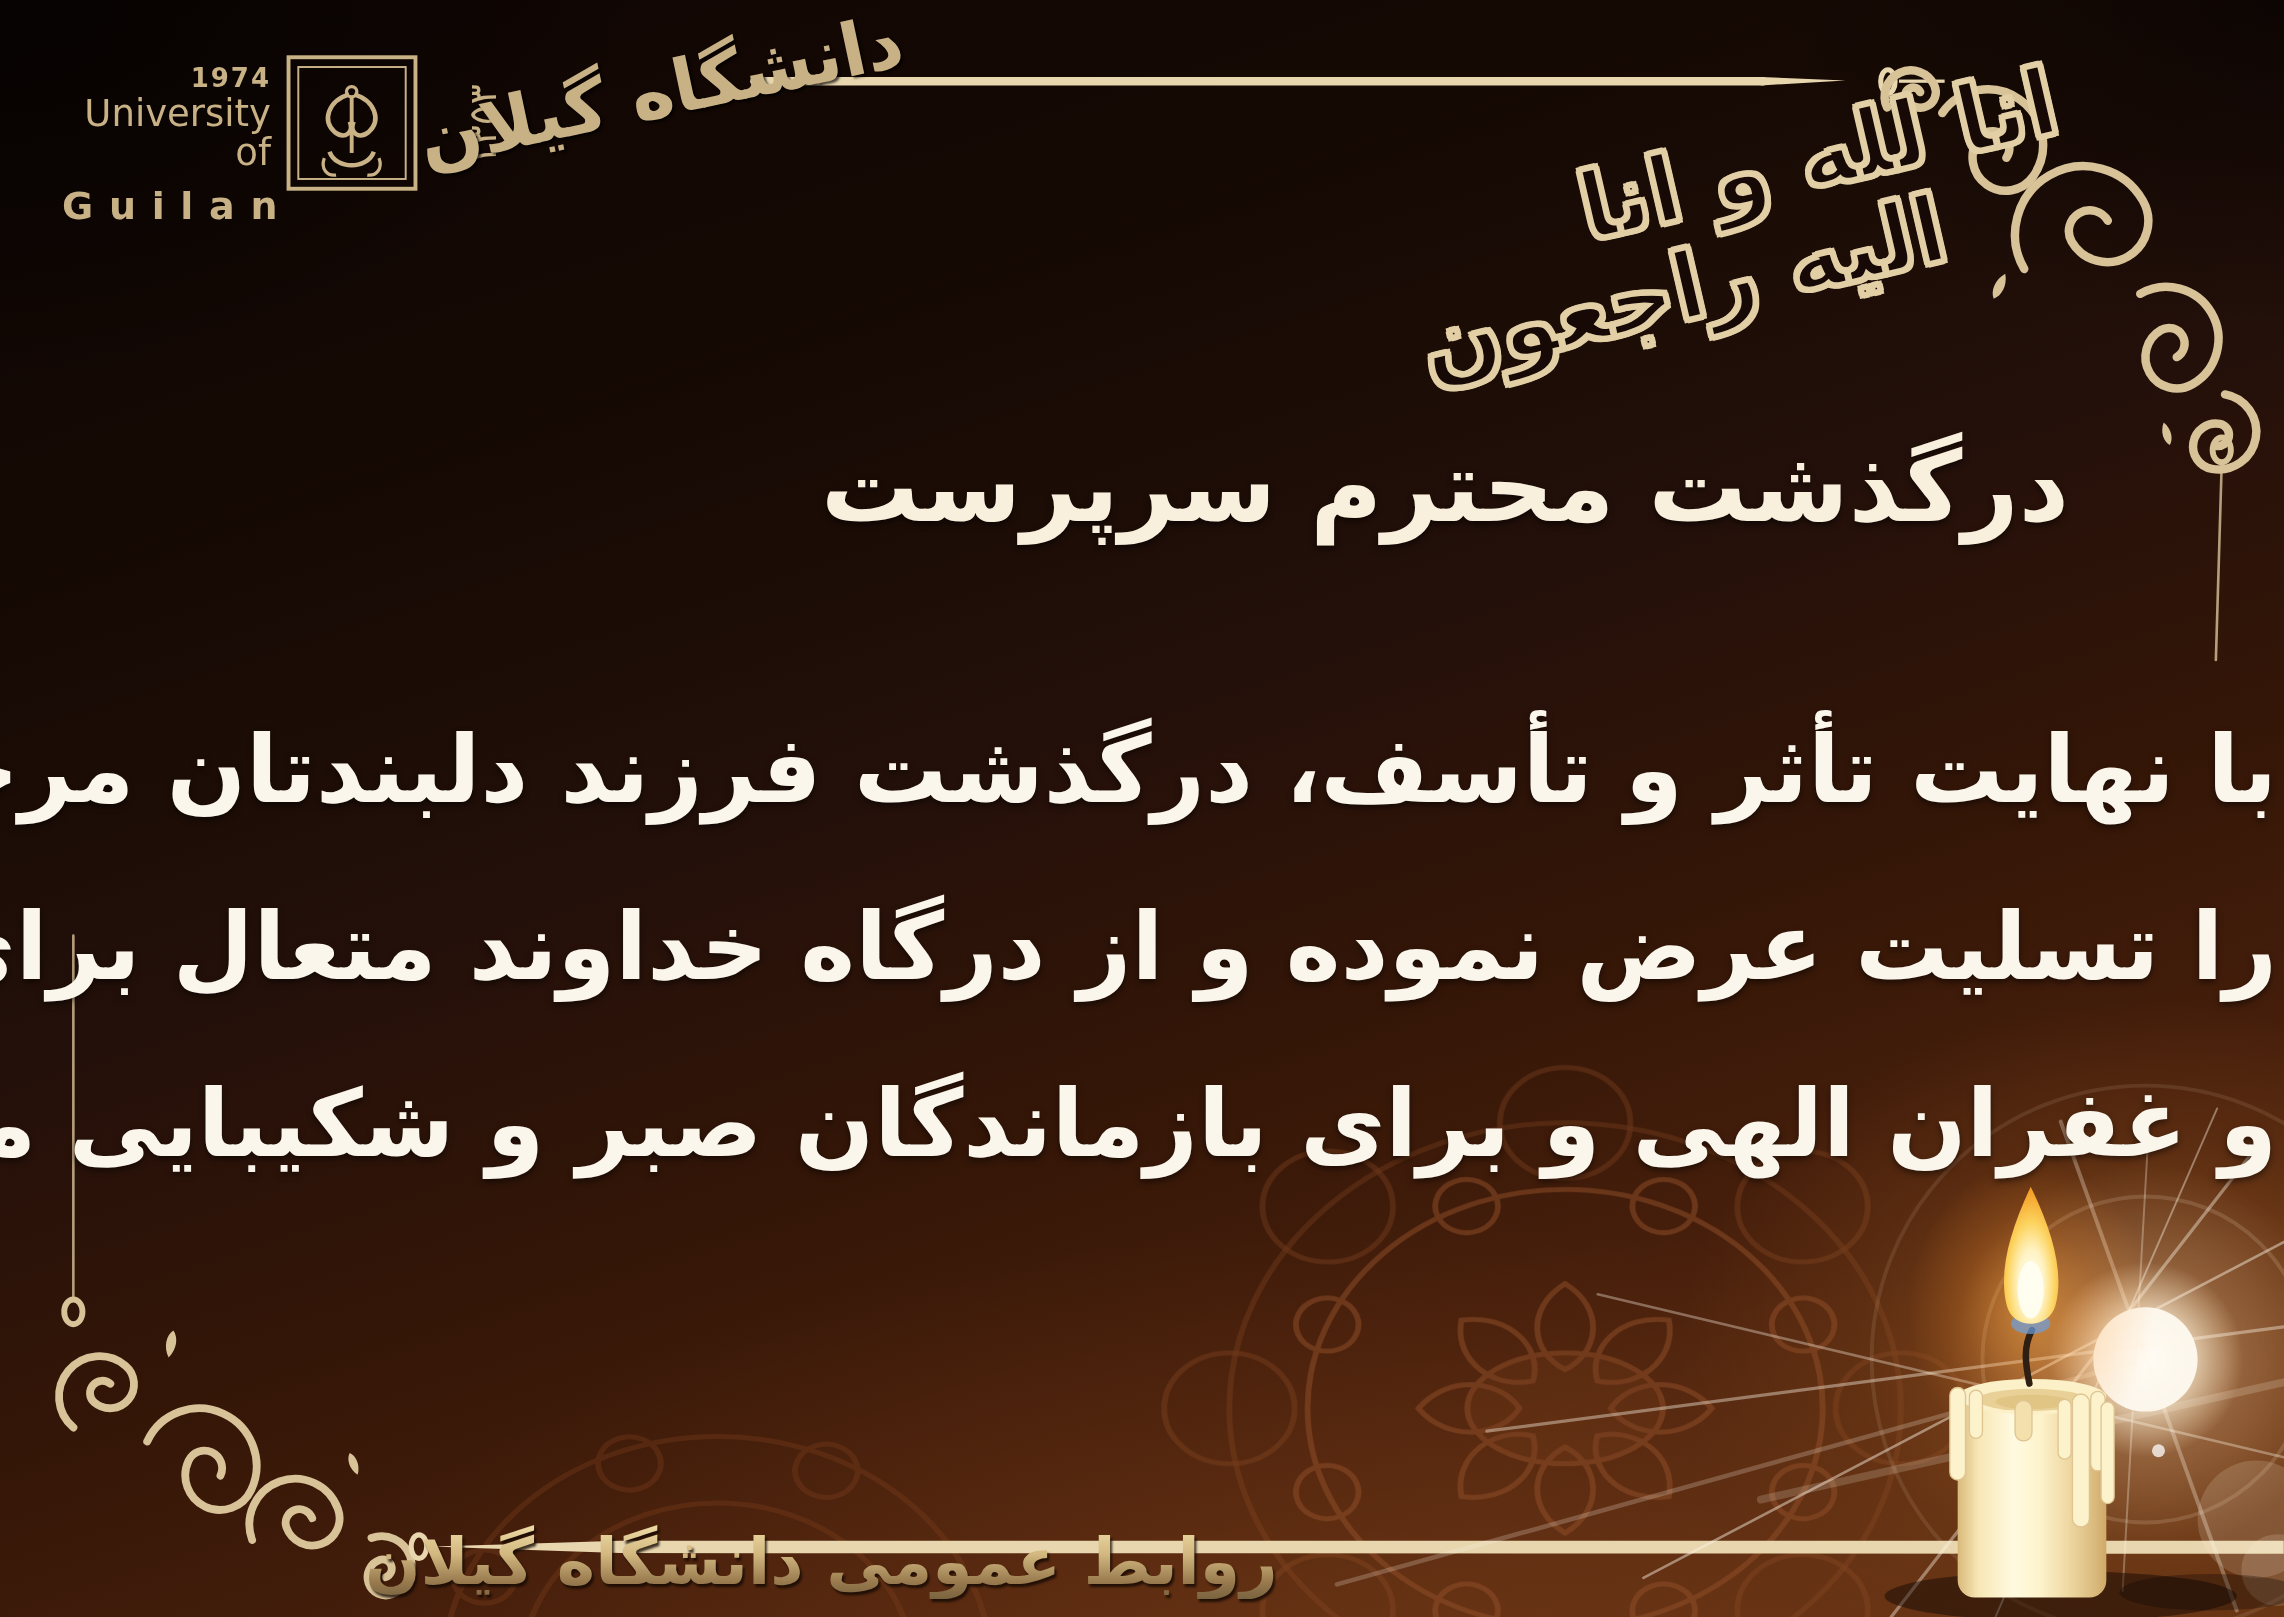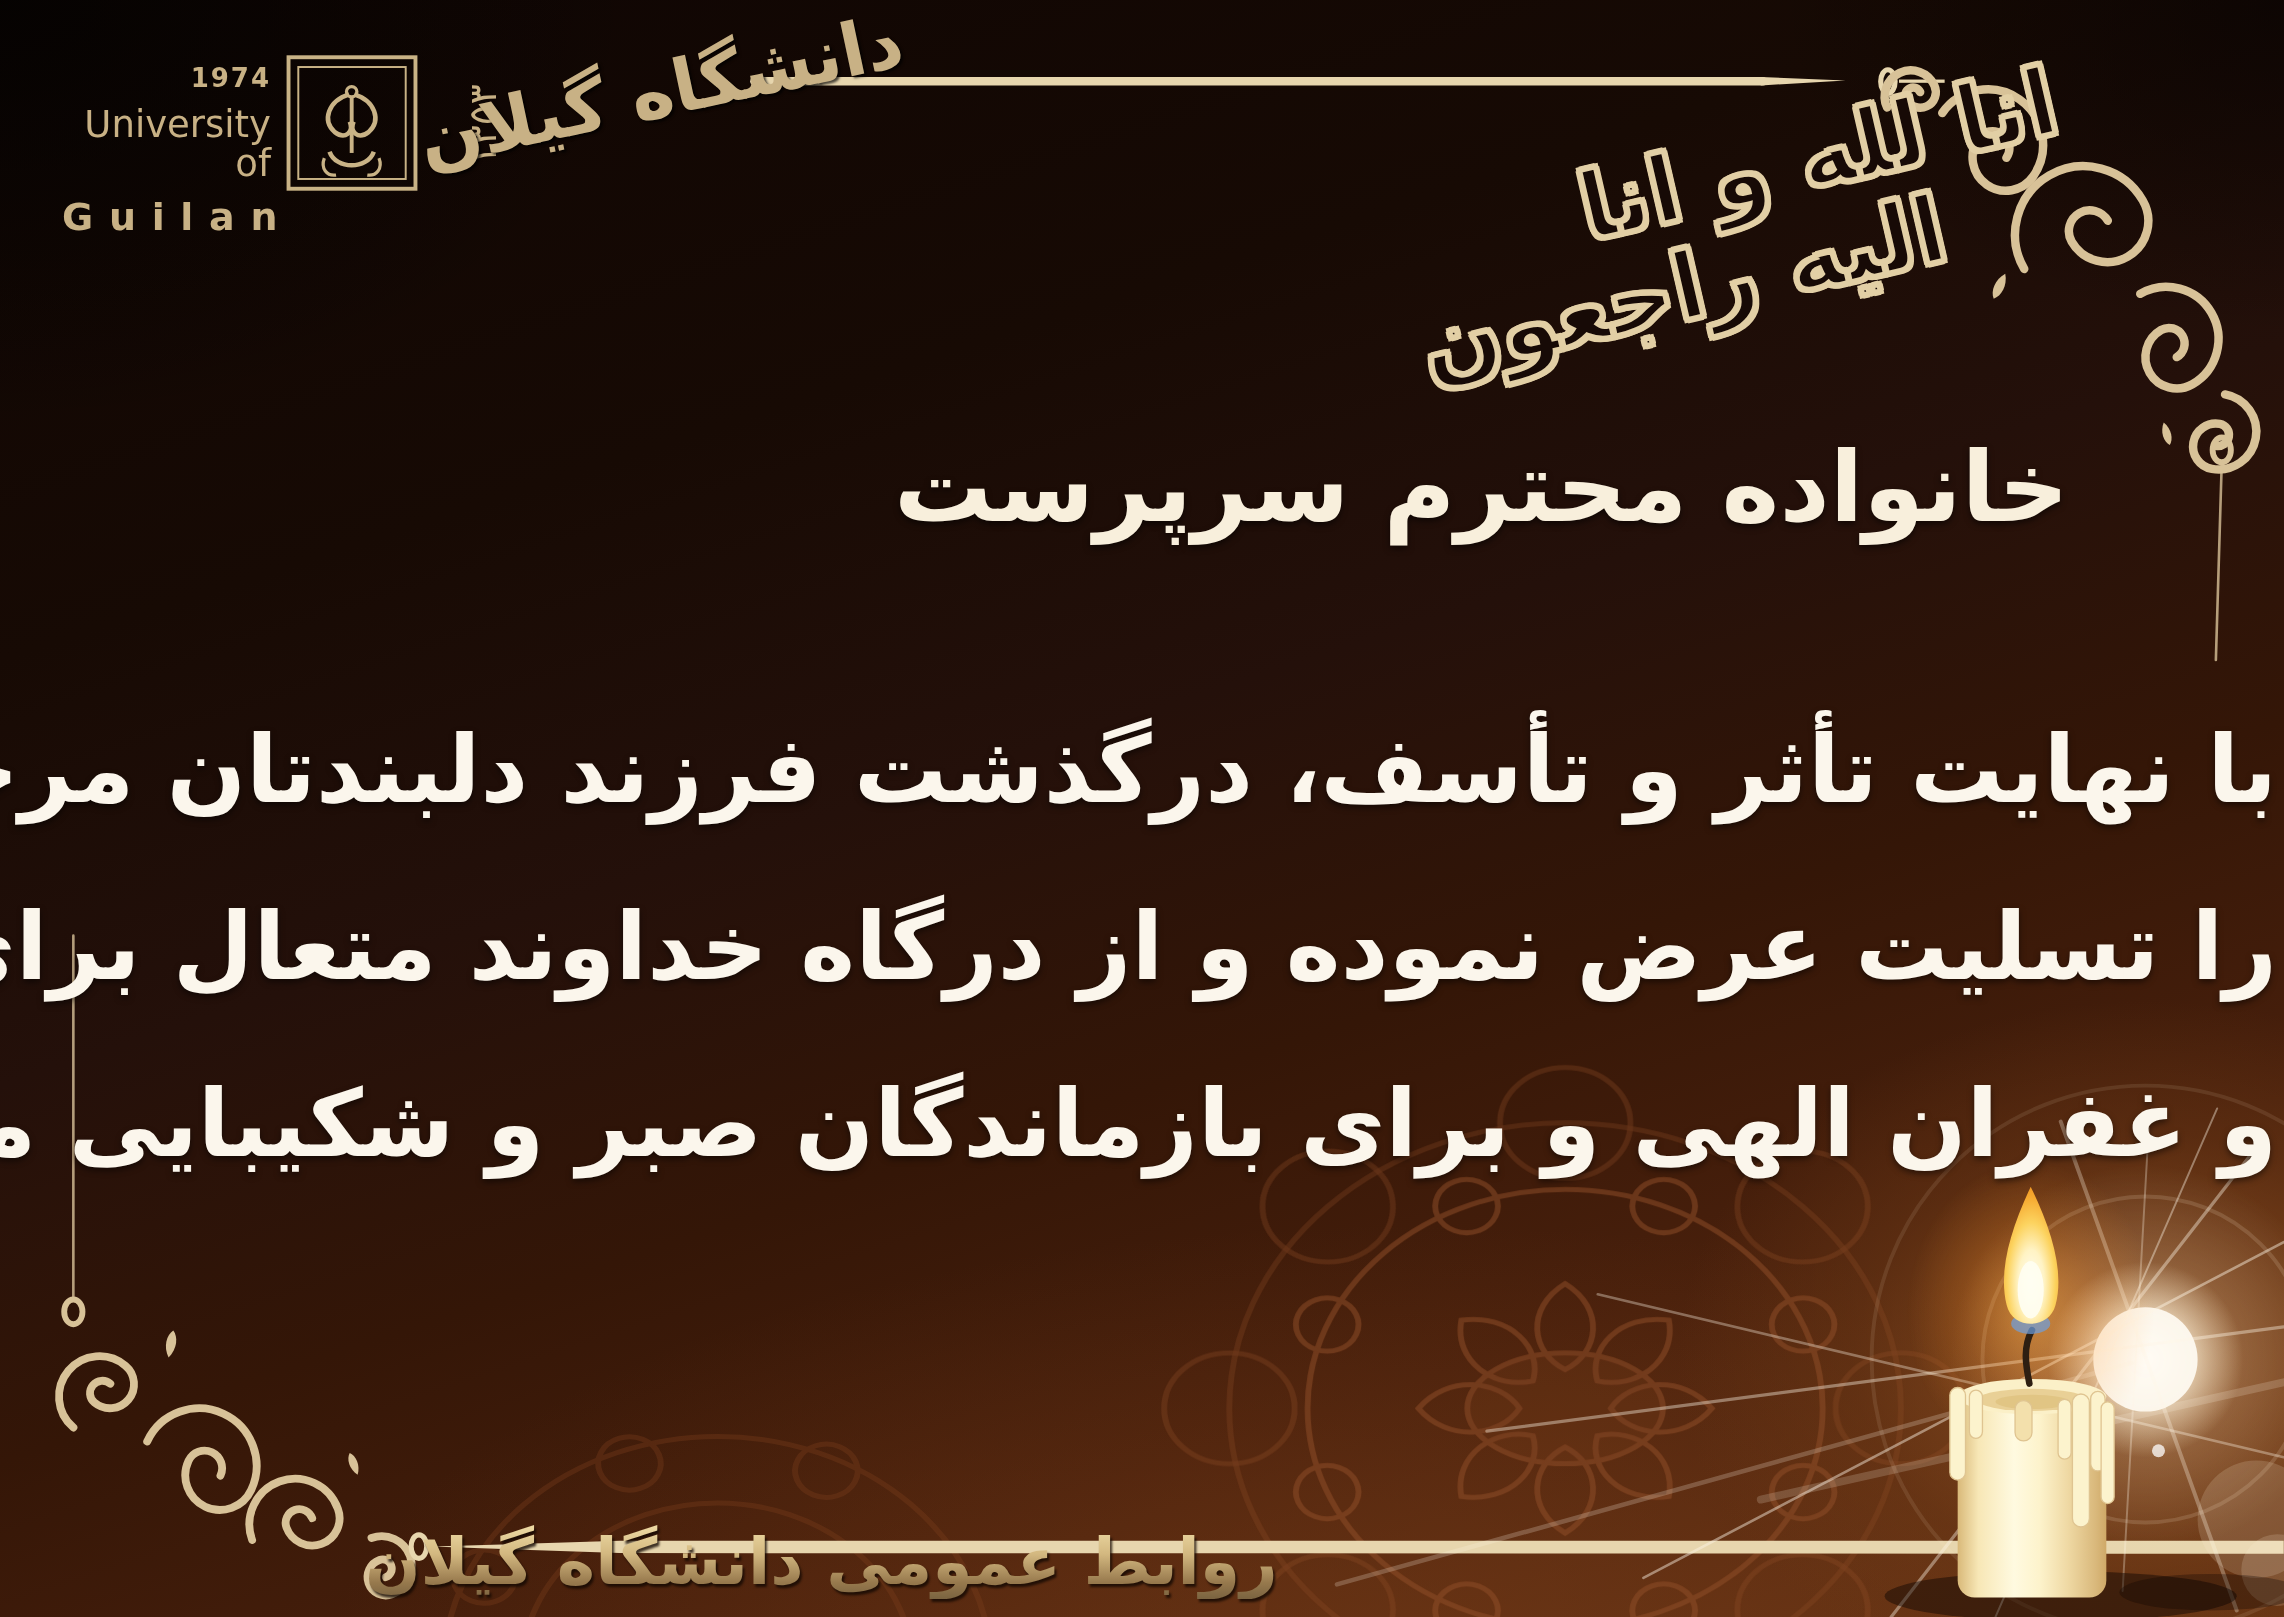--- a/index.html
+++ b/index.html
@@ -10,21 +10,21 @@
       radial-gradient(652px 496px at 94% 84%, rgba(150,88,38,0.85) 0%, rgba(110,58,22,0.45) 45%, rgba(0,0,0,0) 72%),
       radial-gradient(1565px 652px at 62% 104%, rgba(122,62,24,0.50) 0%, rgba(0,0,0,0) 70%),
       radial-gradient(978px 652px at 0% 0%, rgba(4,2,1,0.85) 0%, rgba(4,2,1,0) 65%),
       radial-gradient(848px 554px at 100% 0%, rgba(8,3,2,0.70) 0%, rgba(8,3,2,0) 60%),
       linear-gradient(162deg, #0e0503 0%, #170a04 28%, #24100a 46%, #341607 62%, #49200c 78%, #5d2d12 92%, #653312 100%);
   }
   .abs{position:absolute;}
   
   .logo-en{left:62px;top:65px;width:209px;text-align:right;color:#c8b185;line-height:1.05;}
   .logo-en .y{font-size:26px;font-weight:bold;letter-spacing:2px;}
-  .logo-en .l1{font-size:37px;margin-top:14px;text-align:right;}
+  .logo-en .l1{font-size:37px;margin-top:3px;text-align:right;}
   .logo-en .l2{font-size:38px;font-weight:bold;letter-spacing:15.7px;margin-top:14px;white-space:nowrap;}
   .logo-fa-year{left:430px;top:104px;width:104px;height:42px;font-size:38px;color:#c8b185;
     transform:rotate(-90deg);text-align:center;}
   .logo-fa-name{left:502px;top:39px;width:404px;font-size:73px;font-weight:bold;color:#c8b185;
     direction:rtl;transform:rotate(-12deg);transform-origin:50% 50%;white-space:nowrap;
     text-shadow:2px 2.6px 2.6px rgba(0,0,0,.7);}
   
   .verse{left:1513px;top:104px;width:561px;transform:rotate(-13deg);direction:rtl;text-align:right;}
   .verse .vl{font-size:93px;font-weight:bold;color:#170a06;line-height:1.25;white-space:nowrap;
     -webkit-text-stroke:5.2px #e2cfa5;
@@ -230,21 +230,21 @@
   </svg>
 
   <div class="abs logo-fa-year">۱۳۵۳</div>
   <div class="abs logo-fa-name">دانشگاه گیلان</div>
 
   <div class="abs verse">
     <div class="vl">انا لله و انا</div>
     <div class="vl vl2">الیه راجعون</div>
   </div>
 
-  <div class="abs heading">خانواده محترم سرپرست</div>
+  <div class="abs heading">درگذشت محترم سرپرست</div>
 
   <div class="abs bodytext">
     <div>با نهایت تأثر و تأسف، درگذشت فرزند دلبندتان مرحوم حسین سرپرست</div>
     <div>را تسلیت عرض نموده و از درگاه خداوند متعال برای آن مرحوم، آرامش</div>
     <div>و غفران الهی و برای بازماندگان صبر و شکیبایی مسألت داریم.</div>
   </div>
 
   <div class="abs credit">روابط عمومی دانشگاه گیلان</div>
 
 </div>

